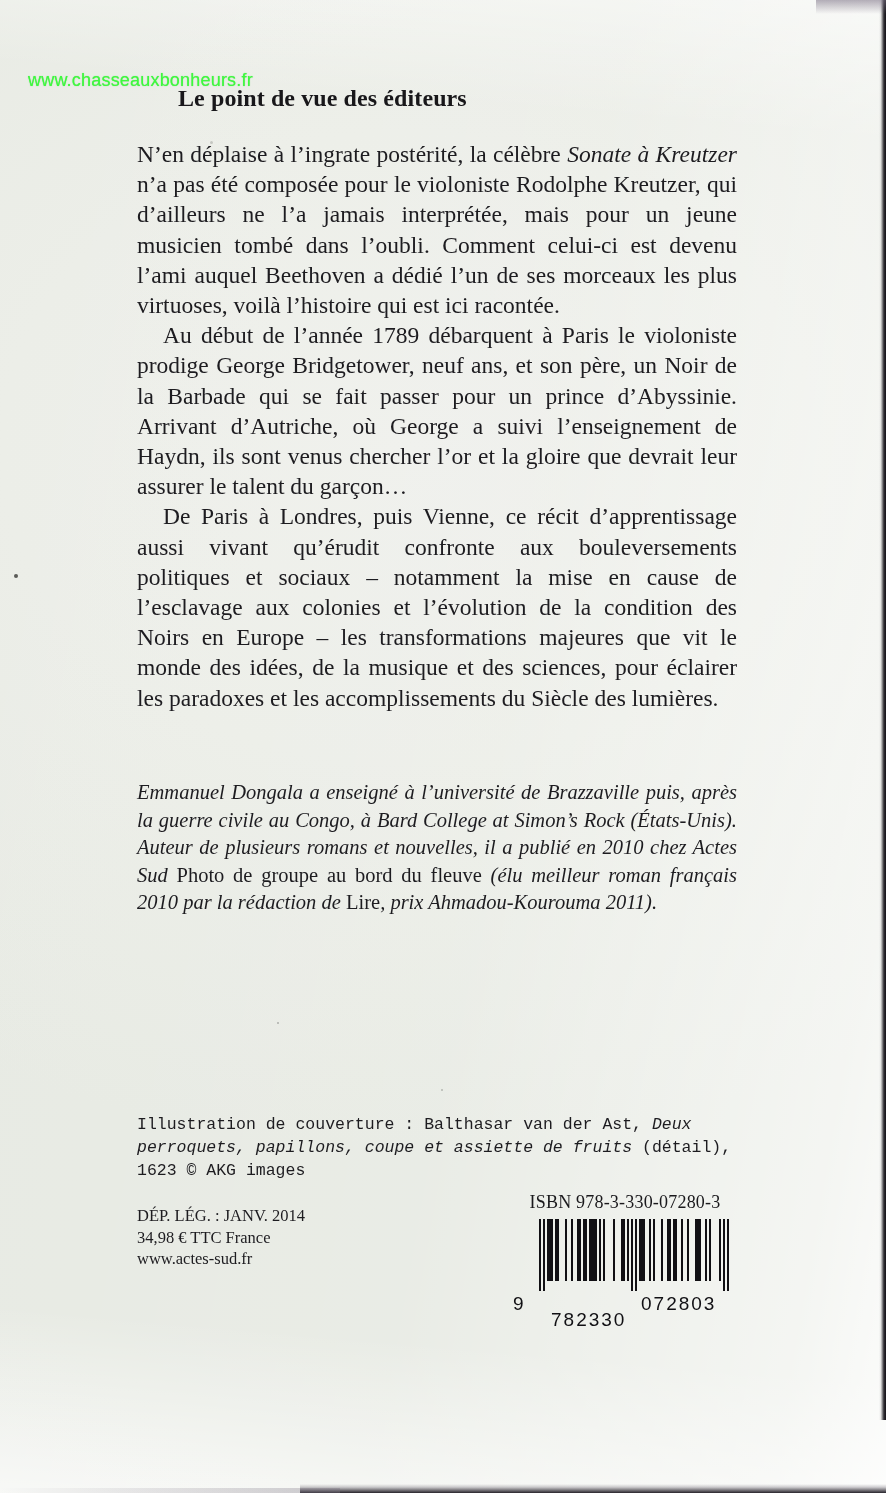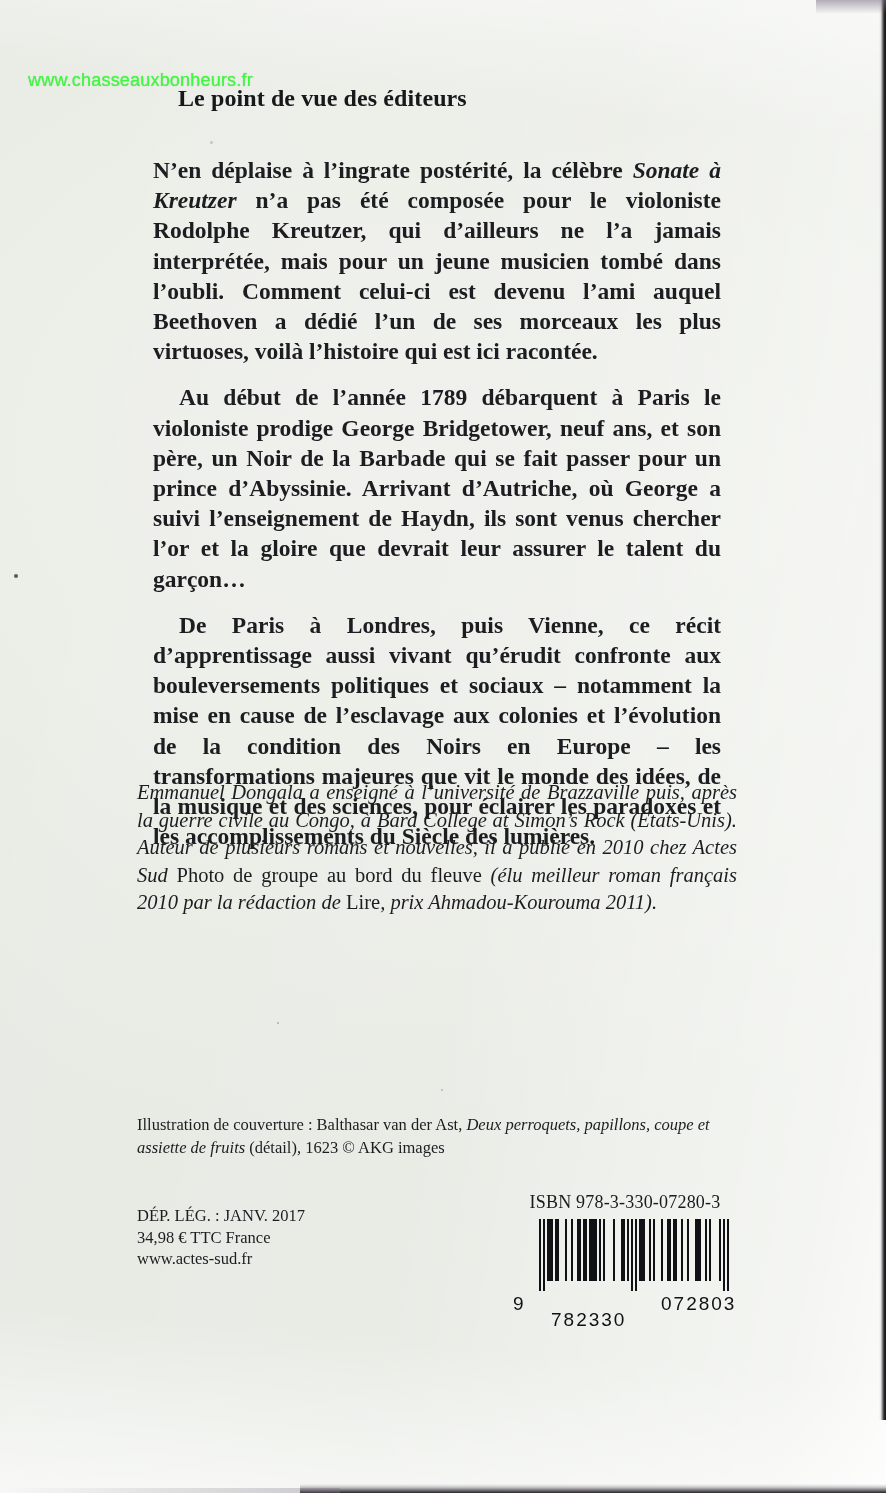--- a/index.html
+++ b/index.html
@@ -113,23 +113,22 @@
     left: 0;
     top: 139px;
     width: 600px;
     font-size: 23.5px;
     line-height: 30.2px;
     text-align: justify;
     color: #1d1c20;
     hyphens: none;
   }
   #blurb p {
-    margin: 16px;
+    margin: 0;
     text-indent: 26px;
-    font-weight: bold;
   }
   #blurb p:first-child { text-indent: 0; }
   #blurb i { font-style: italic; }
 
   #bio {
     position: absolute;
     left: 137px;
     top: 779px;
     width: 600px;
     font-size: 20.5px;
@@ -142,20 +141,21 @@
 
   
   #credits {
     position: absolute;
     left: 137px;
     top: 1113px;
     width: 600px;
     font-size: 16.5px;
     line-height: 23px;
     color: #1d1c20;
+    font-family: Liberation Mono, monospace;
   }
   #credits i { font-style: italic; }
 
   
   #imprint {
     position: absolute;
     left: 137px;
     top: 1205px;
   }
   #imprint-name {
@@ -212,21 +212,21 @@
     left: 4px;
     top: 0;
   }
   #barcode-digits .d-left {
     position: absolute;
     left: 42px;
     top: 16px;
   }
   #barcode-digits .d-right {
     position: absolute;
-    left: 152px;
+    left: 132px;
     top: 0;
     text-align: center;
   }
 </style>
 </head>
 <body>
 
 <div id="scan">
 
   <div id="paper-sheen"></div>
@@ -255,21 +255,21 @@
       <p>De Paris à Londres, puis Vienne, ce récit d’apprentissage aussi vivant qu’érudit confronte aux bouleversements politiques et sociaux – notamment la mise en cause de l’esclavage aux colonies et l’évolution de la condition des Noirs en Europe – les transformations majeures que vit le monde des idées, de la musique et des sciences, pour éclairer les paradoxes et les accomplissements du Siècle des lumières.</p>
     </div>
   </div>
 
   <div id="bio"><span>Emmanuel Dongala a enseigné à l’université de Brazzaville puis, après la guerre civile au Congo, à Bard College at Simon’s Rock (États-Unis). Auteur de plusieurs romans et nouvelles, il a publié en 2010 chez Actes Sud </span><span class="roman">Photo de groupe au bord du fleuve </span><span>(élu meilleur roman français 2010 par la rédaction de </span><span class="roman">Lire</span><span>, prix Ahmadou-Kourouma 2011).</span></div>
 
   <div id="credits"><span>Illustration de couverture :</span> <span>Balthasar van der Ast,</span> <i>Deux perroquets, papillons, coupe et assiette de fruits</i> <span>(détail), 1623 © AKG images</span></div>
 
   <div id="imprint">
     <div id="imprint-lines">
-      <div>DÉP. LÉG. : JANV. 2017</div>
+      <div>DÉP. LÉG. : JANV. 2014</div>
       <div>34,98 € TTC France</div>
       <div>www.actes-sud.fr</div>
     </div>
   </div>
 
   <div id="barcode-block">
     <div id="isbn-text">ISBN 978-3-330-07280-3</div>
     <div id="barcode-bars">
         <div class="bar" style="width: 2px; height: 72px;"></div>
         <div class="bar" style="width: 2px; height: 72px; background: transparent;"></div>

